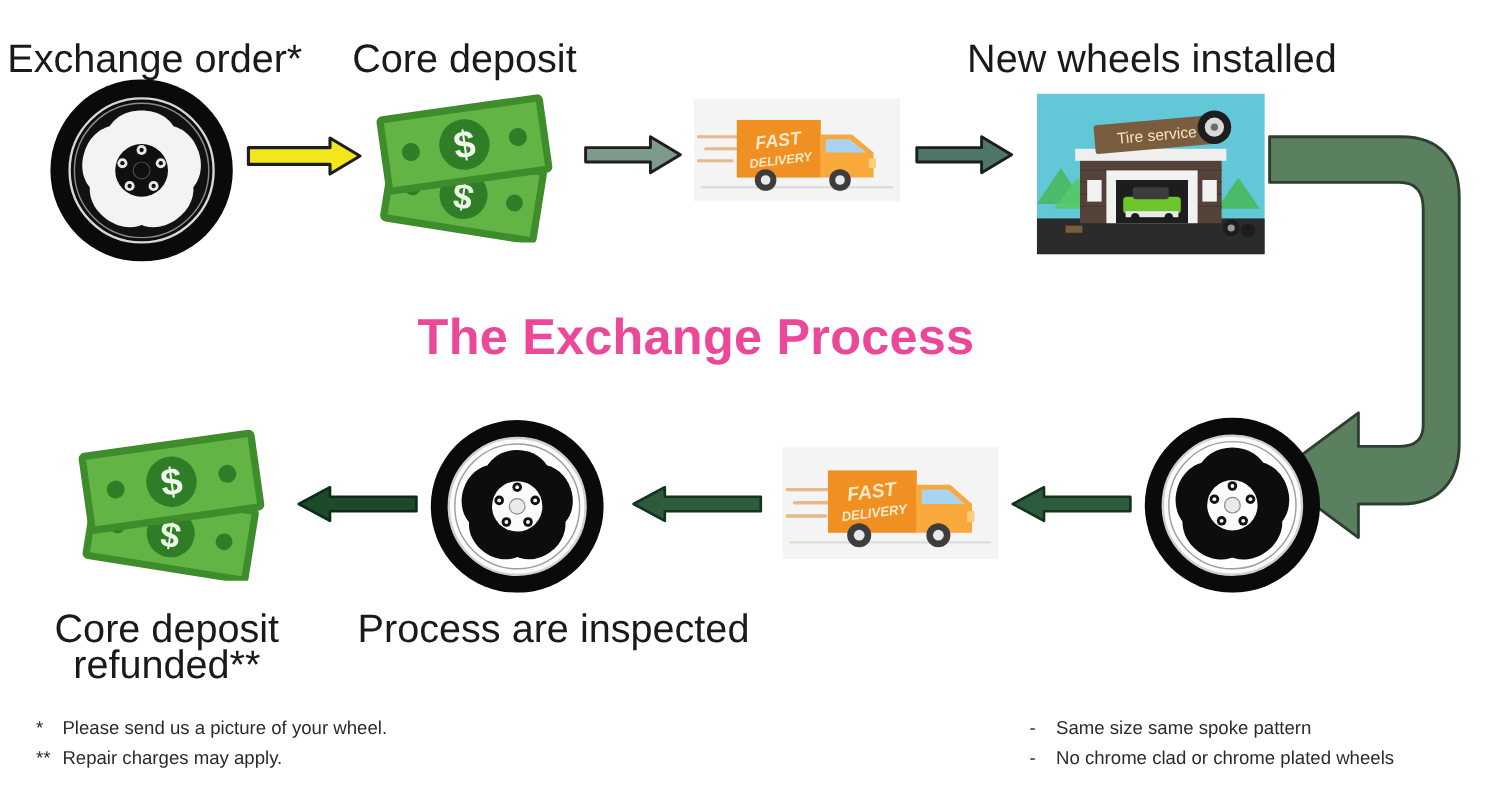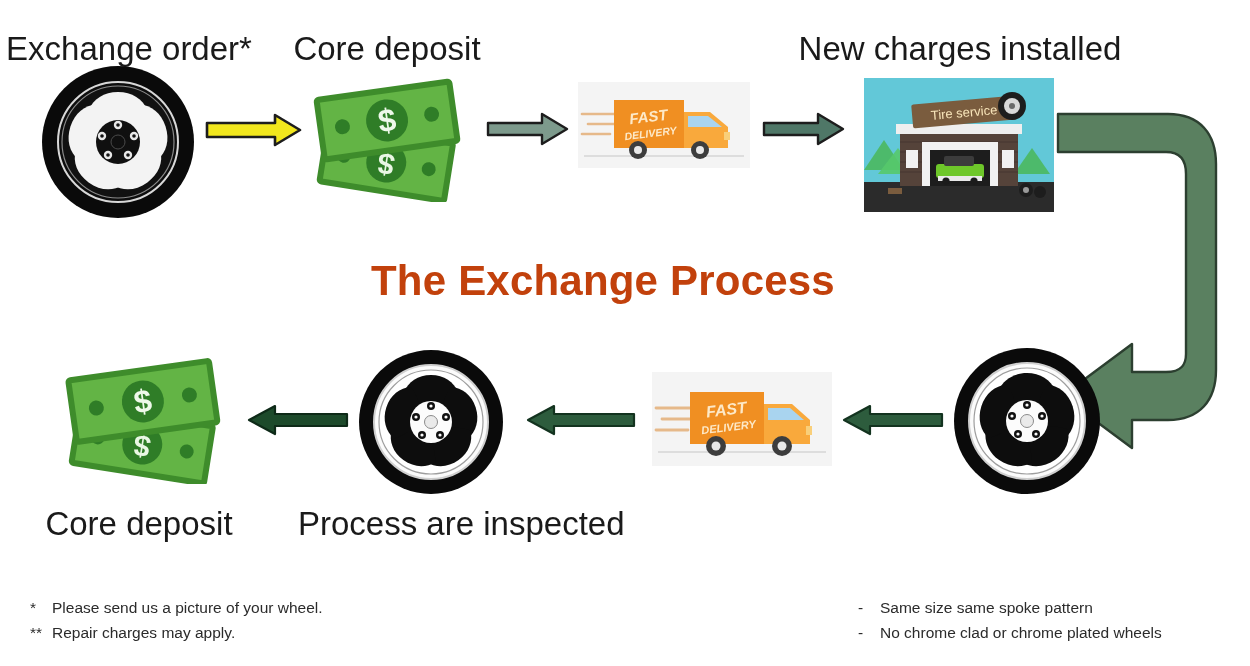--- a/index.html
+++ b/index.html
@@ -18,26 +18,25 @@
     position:absolute;
     color:#1a1a1a;
     font-size:33px;
     line-height:1.18;
     white-space:nowrap;
     font-weight:400;
   }
   .lbl.center{ text-align:center; }
   .title{
     position:absolute;
-    color:#c2410c;
+    color:#ec4899;
     font-weight:bold;
     font-size:42px;
     letter-spacing:0.2px;
     white-space:nowrap;
-    margin-left:23px;
   }
   .note{
     position:absolute;
     color:#2b2b2b;
     font-size:15.5px;
     line-height:1.62;
     white-space:nowrap;
   }
   .note .mk{ display:inline-block; width:22px; }
   .art{ position:absolute; }
@@ -159,21 +158,21 @@
       <text x="73" y="55" font-family="'Liberation Sans',sans-serif" font-size="10.5" font-style="italic" font-weight="bold" fill="#fde9c8" text-anchor="middle" transform="rotate(-7 73 55)">DELIVERY</text>
     </svg>
   </div>
 
   <div class="art" style="left:762px; top:110px;">
     <svg width="84" height="38" viewBox="0 0 84 38">
       <path d="M2 13 H56 V4 L81 19 L56 34 V25 H2 Z" fill="#4f7767" stroke="#1d1d1d" stroke-width="2.4" stroke-linejoin="round"></path>
     </svg>
   </div>
 
-  <div class="lbl center" style="left:790px; top:30px; width:340px;">New charges installed</div>
+  <div class="lbl center" style="left:790px; top:30px; width:340px;">New wheels installed</div>
 
   <div class="art" style="left:864px; top:78px;">
     <svg width="190" height="134" viewBox="0 0 190 134">
       <rect x="0" y="0" width="190" height="134" fill="#62c8d8"></rect>
 
       <path d="M0 92 L20 62 L40 92 Z" fill="#4bb85f" opacity="0.9"></path>
       <path d="M14 96 L34 70 L54 96 Z" fill="#56c96c" opacity="0.9"></path>
       <path d="M150 96 L168 70 L186 96 Z" fill="#4bb85f" opacity="0.9"></path>
 
       <rect x="0" y="104" width="190" height="30" fill="#2b2b2b"></rect>
@@ -351,20 +350,21 @@
       <g transform="rotate(-8 90 54)">
         <rect x="16" y="22" width="142" height="62" rx="2" fill="#63b445" stroke="#3e8c2b" stroke-width="6"></rect>
         <circle cx="87" cy="53" r="21" fill="#2f7d27"></circle>
         <text x="87" y="64" font-family="'Liberation Sans',sans-serif" font-size="32" font-weight="bold" text-anchor="middle" fill="#eef9ea">$</text>
         <circle cx="40" cy="53" r="7.5" fill="#2f7d27"></circle>
         <circle cx="134" cy="53" r="7.5" fill="#2f7d27"></circle>
       </g>
     </svg>
   </div>
   <div class="lbl center" style="left:14px; top:505px; width:250px;">Core deposit</div>
+  <div class="lbl center" style="left:14px; top:535px; width:250px;">refunded**</div>
 
   <div class="note" style="left:30px; top:620px;">
     <span class="mk">**</span><span>Repair charges may apply.</span>
   </div>
   <div class="note" style="left:30px; top:595px;">
     <span class="mk">*</span><span>Please send us a picture of your wheel.</span>
   </div>
 
   <div class="note" style="left:858px; top:595px;">
     <span class="mk">-</span><span>Same size same spoke pattern</span>

